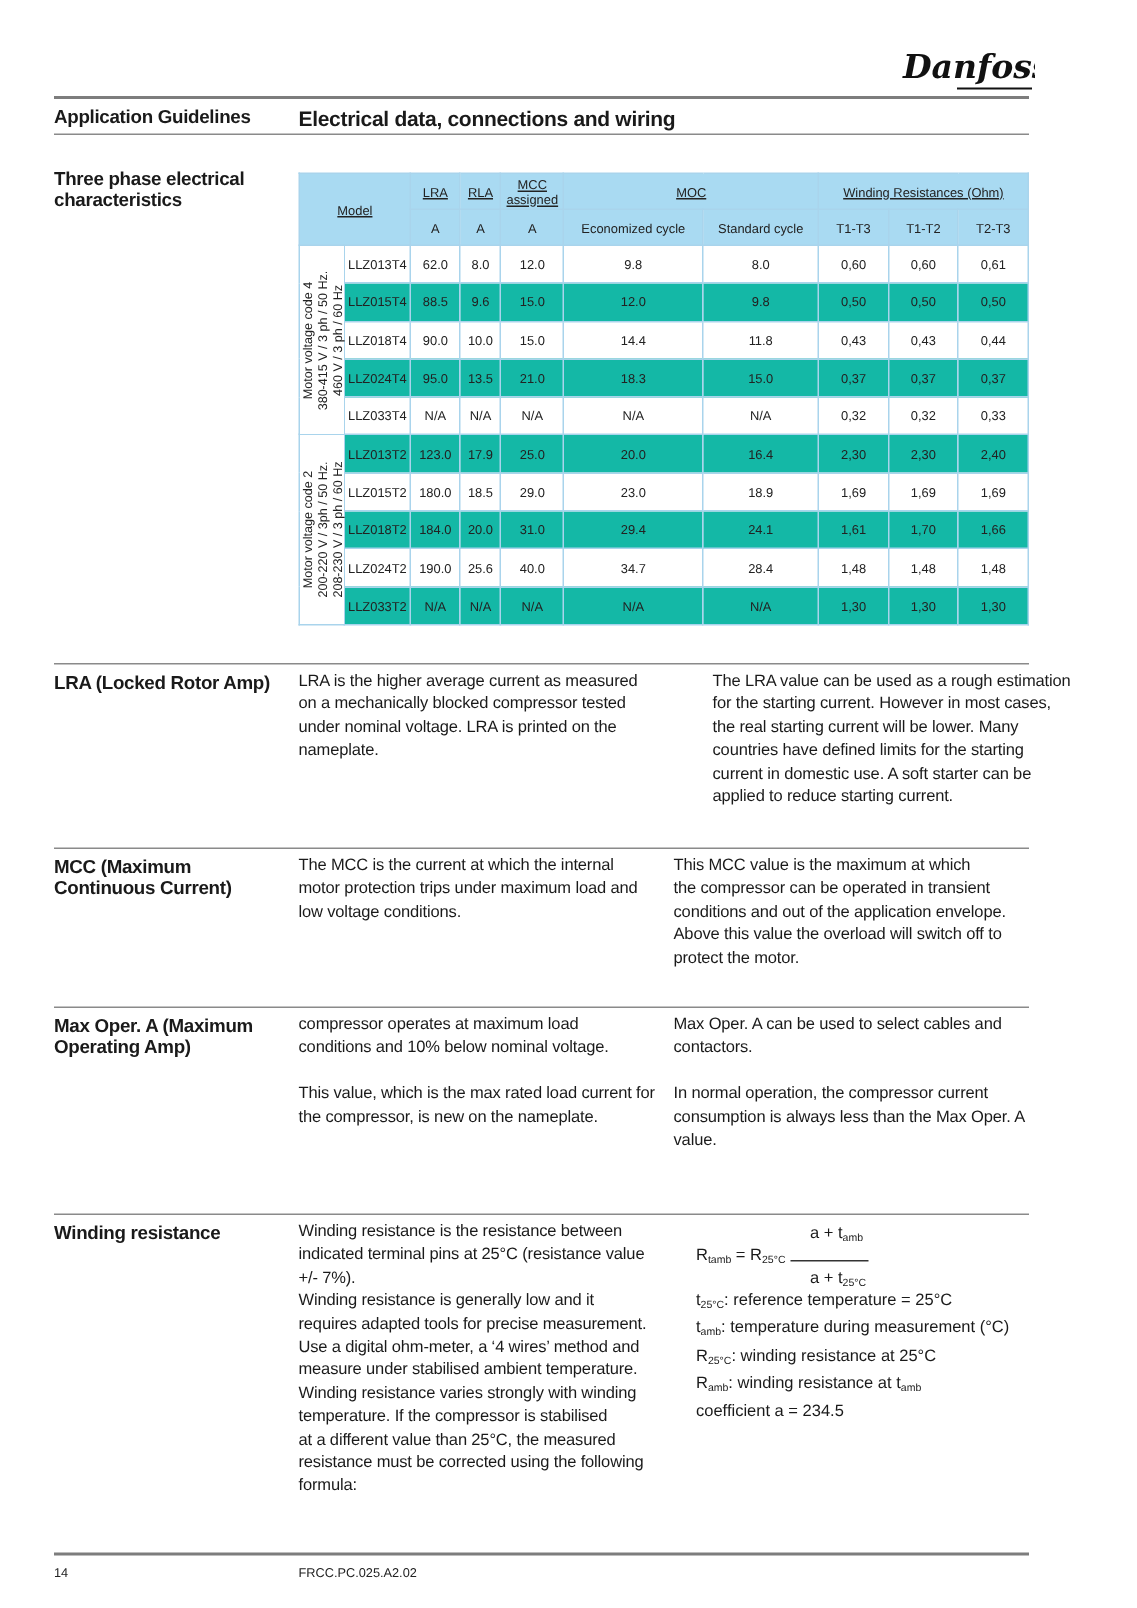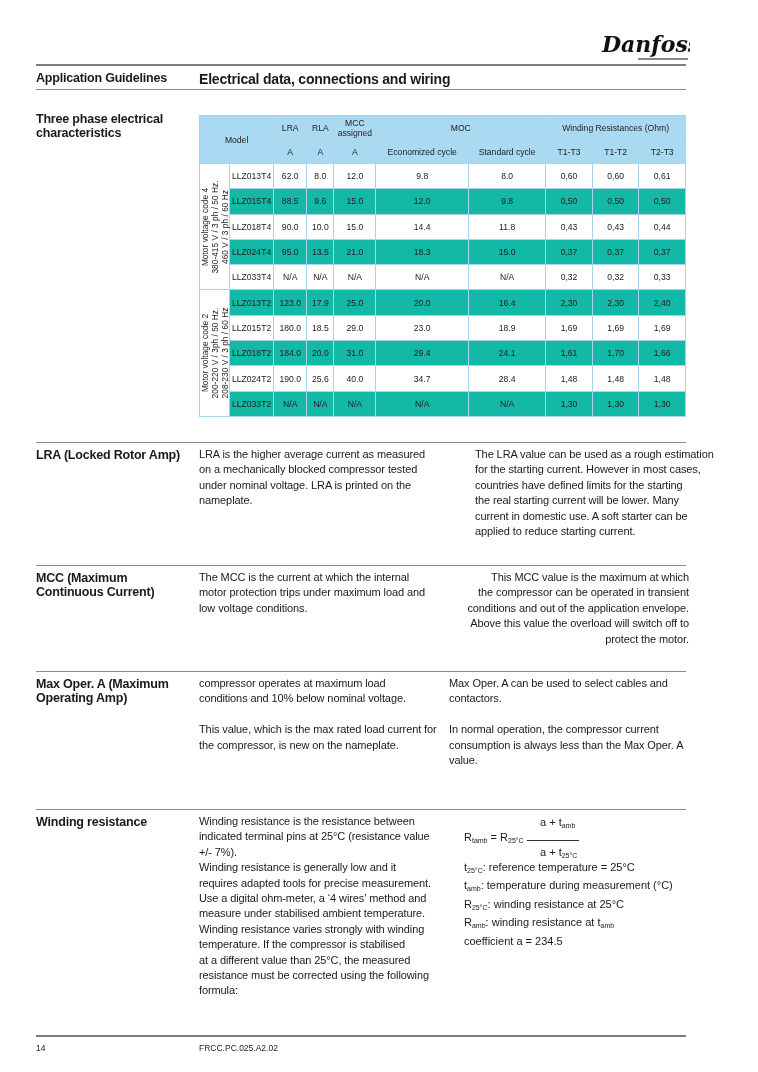--- a/index.html
+++ b/index.html
@@ -33,21 +33,21 @@
     
     .tbl {
       position: absolute; left: 199px; top: 115px; width: 487px;
       border-collapse: collapse; font-size: 8.6px; text-align: center; color: #222;
       border: 1px solid #a9d4ec;
     }
     .tbl td, .tbl th {
       border: 1px solid #a9d4ec; font-weight: normal; padding: 0 2px;
     }
     .tbl thead th { background: #a9daf2; }
-    .tbl thead tr.r1 th { height: 24px; }
+    .tbl thead tr.r1 th { height: 24px; text-decoration: underline; }
     .tbl thead tr.r2 th { height: 24px; }
     .tbl tbody td { height: 25.3px; }
     .tbl tbody tr.alt td.val, .tbl tbody tr.alt td.model { background: #14b8a6; }
     .tbl td.group { background: #fff; width: 30px; position: relative; padding: 0; }
     .tbl td.group .vt {
       position: absolute; left: 50%; top: 50%;
       transform: translate(-50%, -50%) rotate(-90deg);
       white-space: nowrap; font-size: 8.4px; line-height: 10px; text-align: center;
     }
     .tbl td.model { width: 43px; }
@@ -230,34 +230,34 @@
 <div class="sec-title" style="top:448px;">LRA (Locked Rotor Amp)</div>
 <div class="para" style="left:199px; top:447px; width:240px;">
   <p>LRA is the higher average current as measured</p>
   <p>on a mechanically blocked compressor tested</p>
   <p>under nominal voltage. LRA is printed on the</p>
   <p>nameplate.</p>
 </div>
 <div class="para" style="left:449px; top:447px; width:240px;margin-left:26px;">
   <p>The LRA value can be used as a rough estimation</p>
   <p>for the starting current. However in most cases,</p>
+  <p>the real starting current will be lower. Many</p>
   <p>countries have defined limits for the starting</p>
-  <p>the real starting current will be lower. Many</p>
   <p>current in domestic use. A soft starter can be</p>
   <p>applied to reduce starting current.</p>
 </div>
 
 <div class="rule" style="top:565px;"></div>
 <div class="sec-title" style="top:571px; width:130px;">MCC (Maximum Continuous Current)</div>
 <div class="para" style="left:199px; top:570px; width:240px;">
   <p>The MCC is the current at which the internal</p>
   <p>motor protection trips under maximum load and</p>
   <p>low voltage conditions.</p>
 </div>
-<div class="para" style="left:449px; top:570px; width:240px;text-align:right;">
+<div class="para" style="left:449px; top:570px; width:240px;">
   <p>This MCC value is the maximum at which</p>
   <p>the compressor can be operated in transient</p>
   <p>conditions and out of the application envelope.</p>
   <p>Above this value the overload will switch off to</p>
   <p>protect the motor.</p>
 </div>
 
 <div class="rule" style="top:671px;"></div>
 <div class="sec-title" style="top:677px; width:150px;">Max Oper. A (Maximum Operating Amp)</div>
 <div class="para" style="left:199px; top:676px; width:245px;">

